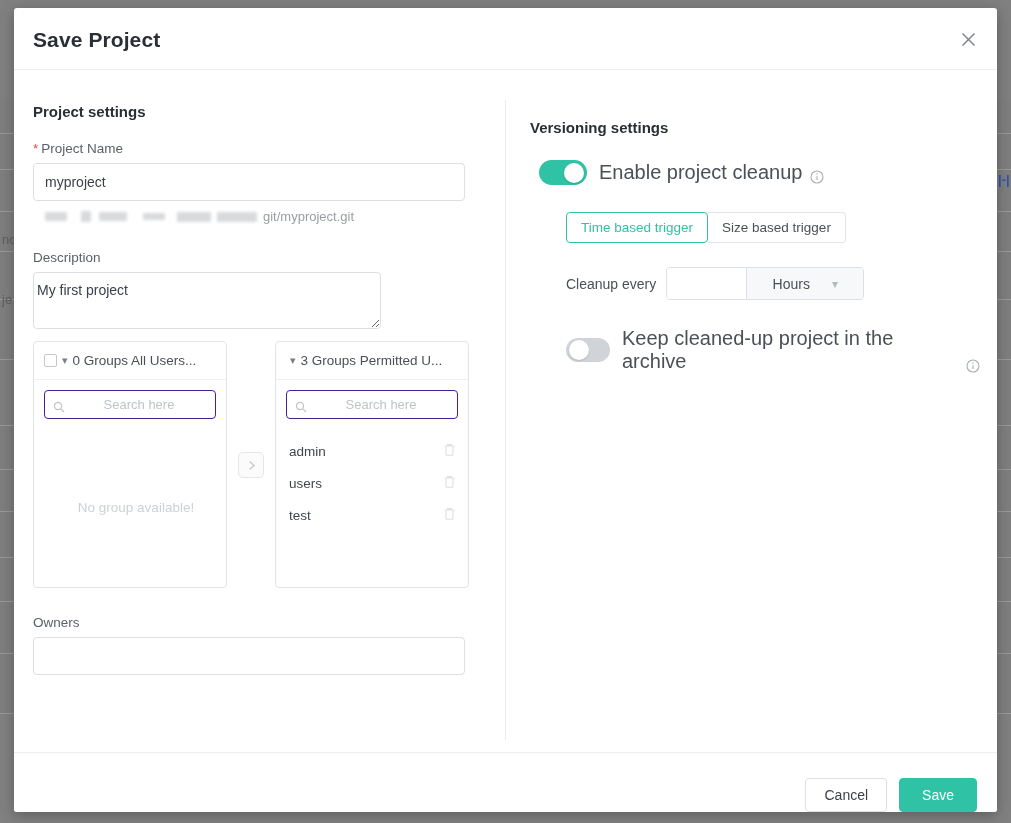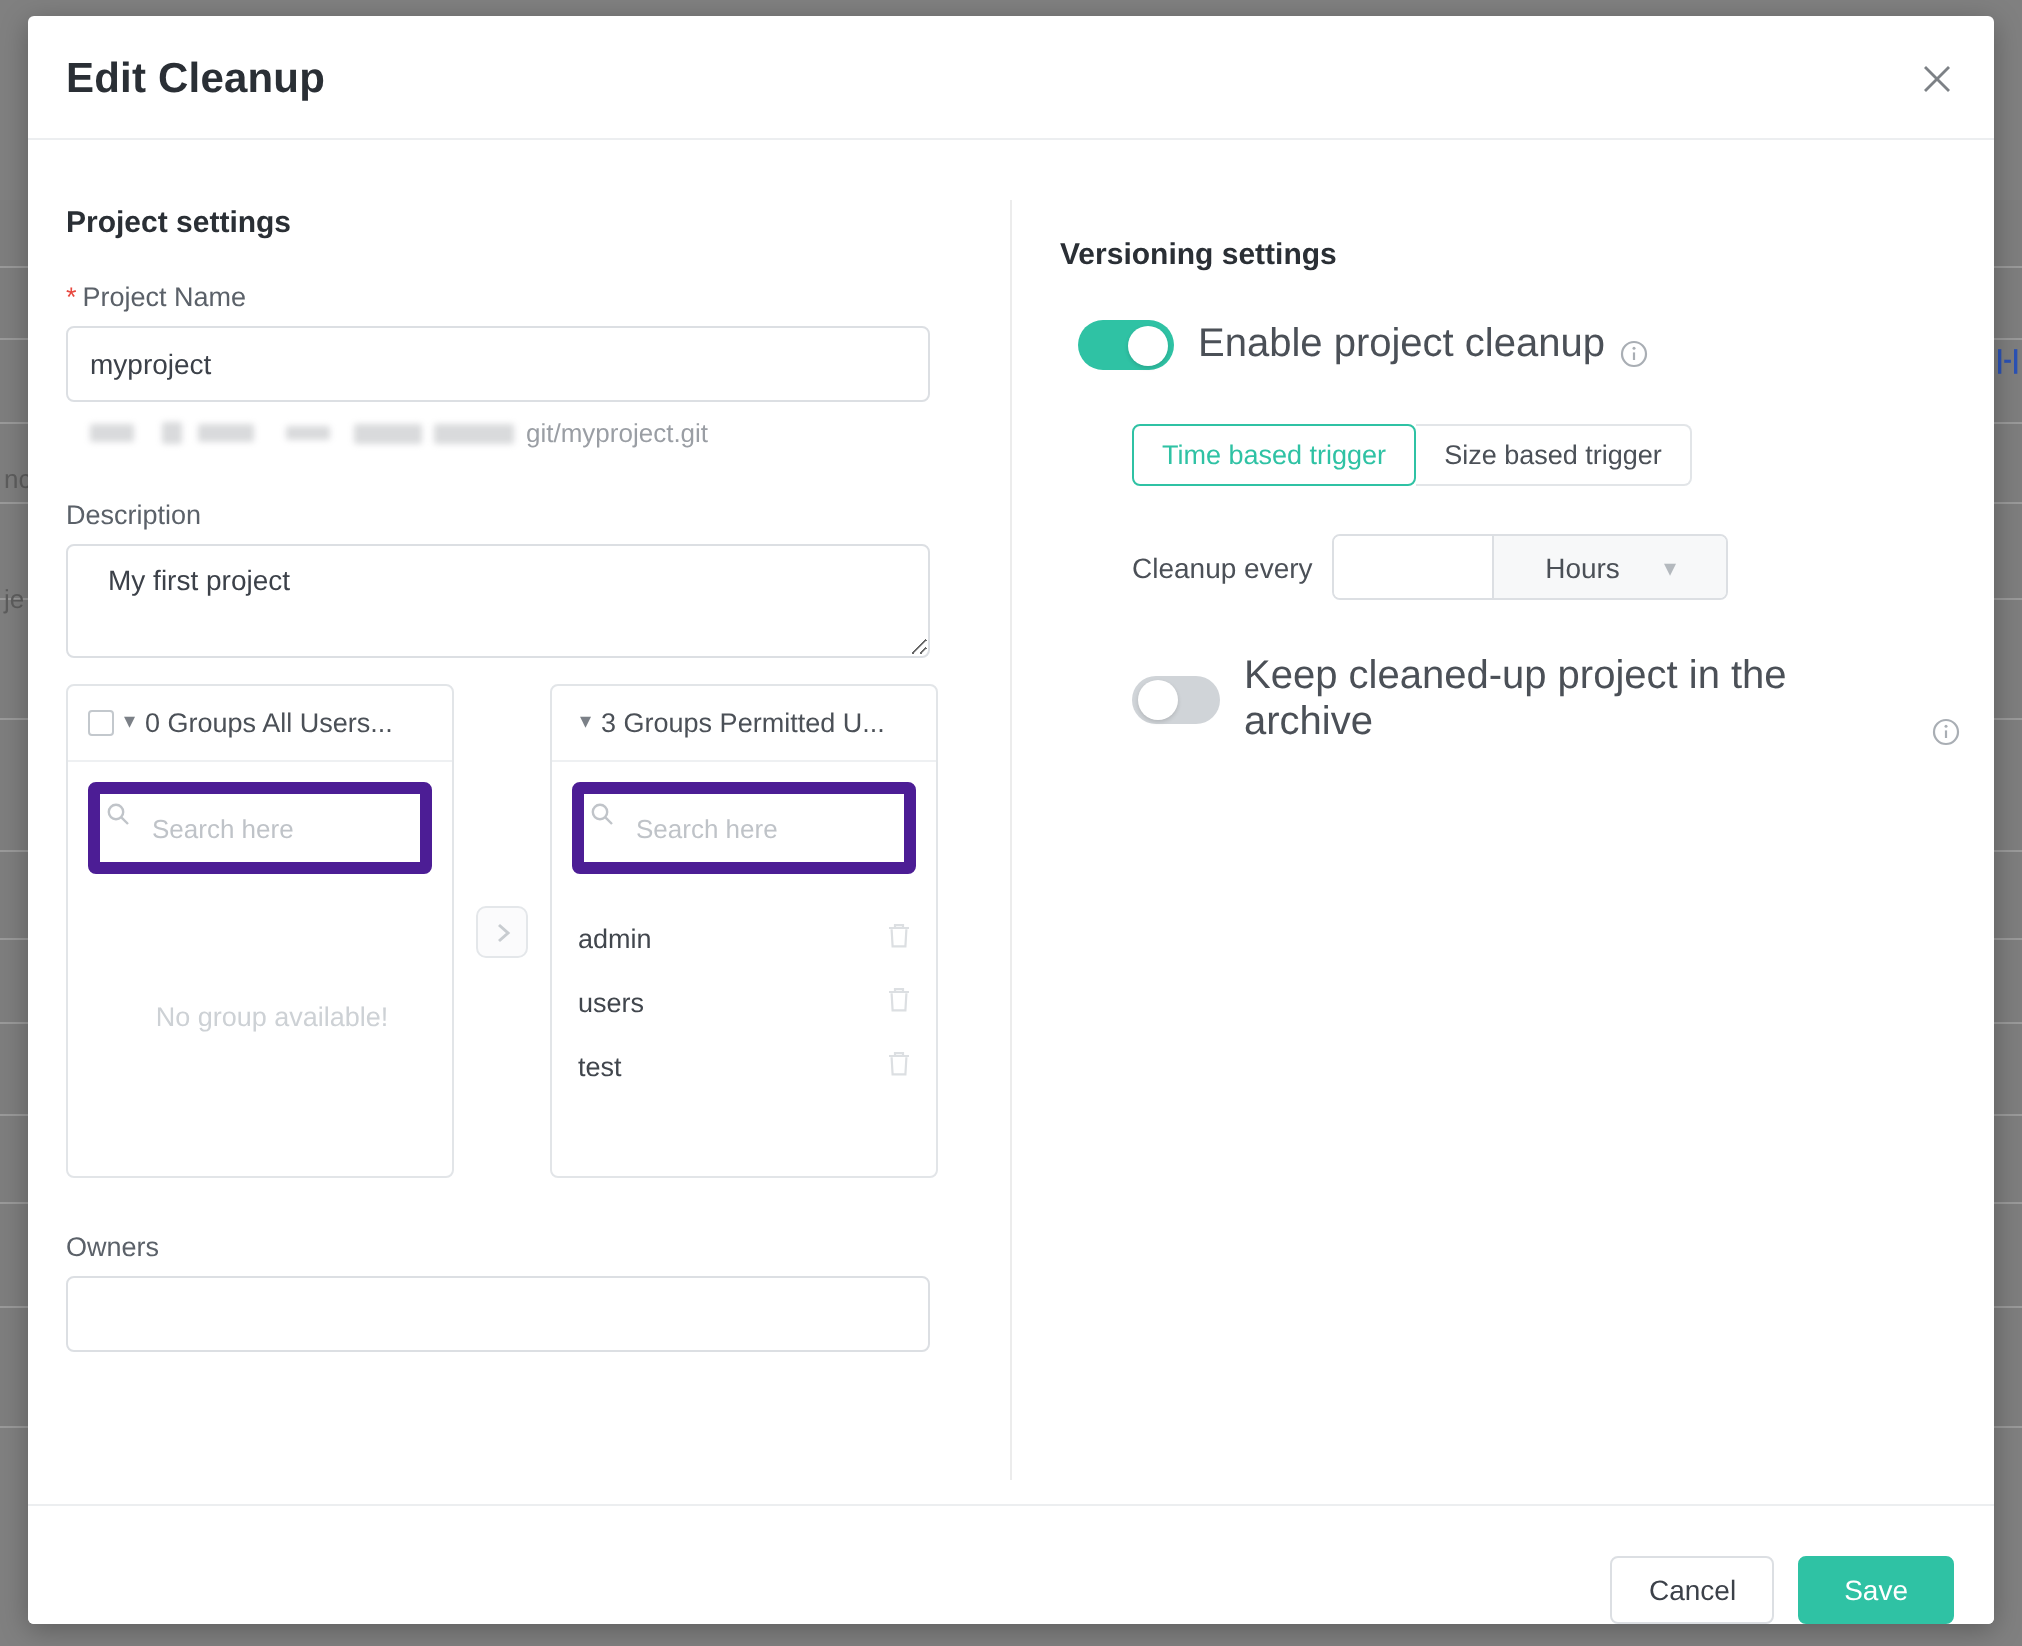--- a/index.html
+++ b/index.html
@@ -145,25 +145,25 @@
     margin-right: 6px;
   }
   .r1 { width: 22px; height: 9px; }
   .r2 { width: 10px; height: 11px; margin-left: 8px;}
   .r3 { width: 28px; height: 9px; margin-left: 2px;}
   .r4 { width: 22px; height: 7px; margin-left: 10px;}
   .r5 { width: 34px; height: 10px; margin-left: 6px;}
   .r6 { width: 40px; height: 10px; margin-left: 0px;}
 
   .textarea-input {
-    width: 432px;
+    width: 348px;
     height: 57px;
     border: 1px solid #dcdfe3;
     border-radius: 4px;
-    padding: 9px 20px;
+    padding: 9px 3px;
     font-size: 14px;
     font-family: "Liberation Sans", sans-serif;
     color: #3c4149;
     resize: vertical;
     outline: none;
     background: #fff;
   }
 
   
   .dual-wrap {
@@ -204,29 +204,30 @@
     color: #7b8087;
     font-size: 11px;
     line-height: 1;
     flex: none;
   }
   .list-search-wrap {
     padding: 10px;
   }
   .list-search {
     width: 100%;
-    height: 46px;
-    border: 6px solid #4c1d95;
+    height: 29px;
+    border: 1px solid #4c1d95;
     border-radius: 4px;
     font-size: 13px;
     padding: 0 8px 0 26px;
     font-family: "Liberation Sans", sans-serif;
     color: #4b5057;
     outline: none;
     background: transparent;
+    text-align: center;
   }
   .list-search::placeholder { color: #bfc3c8; }
   .search-icon-abs {
     position: absolute;
     left: 19px; top: 57px;
     color: #c0c4c9;
     pointer-events: none;
   }
   .empty-msg {
     position: absolute;
@@ -422,21 +423,21 @@
     <div class="bg-row" style="top:654px;height:60px;"></div>
     <div class="bg-frag-left" style="left:2px;top:232px;">nc</div>
     <div class="bg-frag-left" style="left:2px;top:292px;">je</div>
     <div class="bg-frag-right" style="left:998px;top:172px;">|-|</div>
   </div>
 </div>
 
 <div class="modal">
 
   <div class="modal-header">
-    <div class="modal-title">Edit Cleanup</div>
+    <div class="modal-title">Save Project</div>
     <button class="close-btn" aria-label="Close">
       <svg width="15" height="15" viewBox="0 0 15 15" fill="none" stroke="currentColor" stroke-width="1.4">
         <line x1="1.5" y1="1.5" x2="13.5" y2="13.5"></line>
         <line x1="13.5" y1="1.5" x2="1.5" y2="13.5"></line>
       </svg>
     </button>
   </div>
 
   <div class="modal-body">
     <div class="divider-v"></div>

